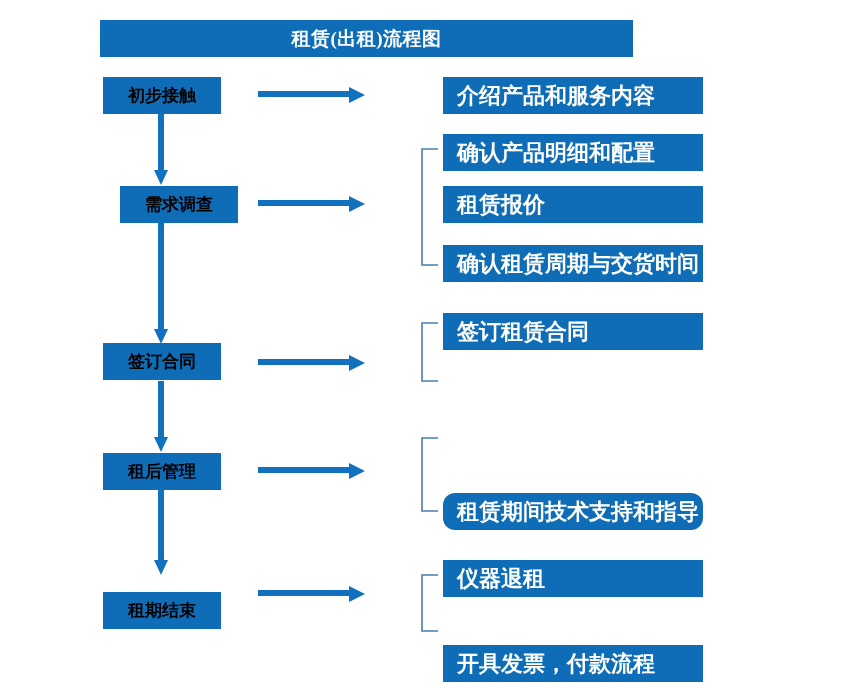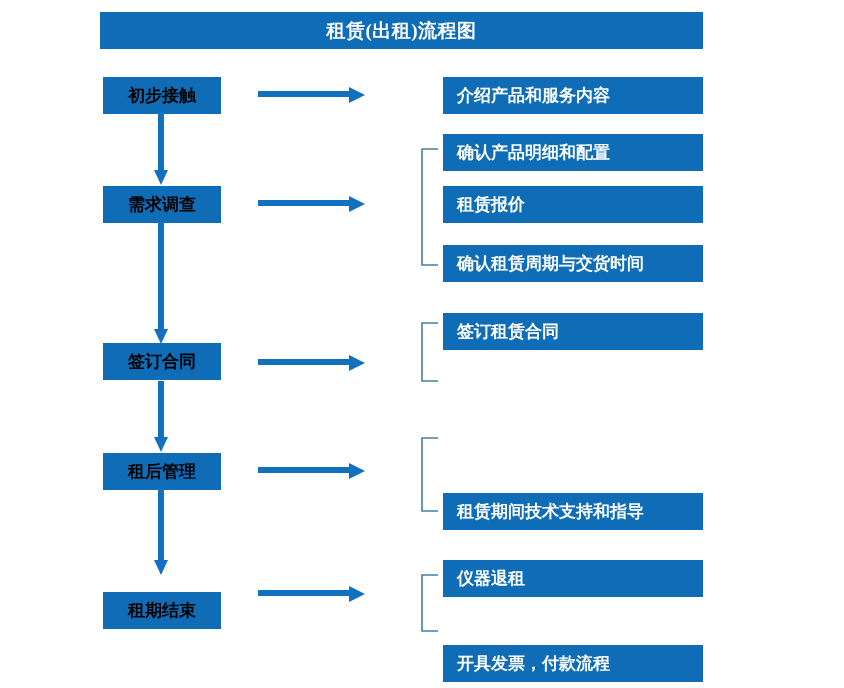--- a/index.html
+++ b/index.html
@@ -14,22 +14,22 @@
   #canvas {
     position: relative;
     width: 844px;
     height: 688px;
     background: #ffffff;
     overflow: hidden;
   }
   .title-bar {
     position: absolute;
     left: 100px;
-    top: 12px;
-    width: 603px;
+    top: 20px;
+    width: 533px;
     height: 37px;
     background: #0E6DB6;
     color: #ffffff;
     display: flex;
     align-items: center;
     justify-content: center;
     font-size: 19px;
     font-weight: bold;
     letter-spacing: 0.5px;
   }
@@ -48,21 +48,21 @@
   }
   .detail-box {
     position: absolute;
     left: 443px;
     width: 260px;
     height: 37px;
     background: #0E6DB6;
     color: #ffffff;
     display: flex;
     align-items: center;
-    font-size: 17px;
+    font-size: 22px;
     font-weight: bold;
     padding-left: 14px;
     box-sizing: border-box;
     white-space: nowrap;
   }
   .v-arrow {
     position: absolute;
     width: 22px;
   }
   .h-arrow {
@@ -77,21 +77,21 @@
   svg { display: block; overflow: visible; }
 </style>
 </head>
 <body>
 
 <div id="canvas">
 
   <div class="title-bar">租赁(出租)流程图</div>
 
   <div class="stage-box" style="top:77px;">初步接触</div>
-  <div class="stage-box" style="top:186px;">需求调查</div>
+  <div class="stage-box" style="top:186px;margin-left:17px;">需求调查</div>
   <div class="stage-box" style="top:343px;">签订合同</div>
   <div class="stage-box" style="top:453px;">租后管理</div>
   <div class="stage-box" style="top:576px;margin-top:16px;">租期结束</div>
 
   <div class="v-arrow" style="left:150px; top:113px; height:73px;">
     <svg width="22" height="73" viewBox="0 0 22 73">
       <rect x="8" y="0" width="6" height="60" fill="#1271BE"></rect>
       <polygon points="4,57 18,57 11,72" fill="#1271BE"></polygon>
     </svg>
   </div>
@@ -164,17 +164,17 @@
     <svg width="22" height="58" viewBox="0 0 22 58">
       <path d="M20 1 L4 1 L4 57 L20 57" fill="none" stroke="#4A7EA8" stroke-width="1.6"></path>
     </svg>
   </div>
 
   <div class="detail-box" style="top:77px;">介绍产品和服务内容</div>
   <div class="detail-box" style="top:134px;">确认产品明细和配置</div>
   <div class="detail-box" style="top:186px;">租赁报价</div>
   <div class="detail-box" style="top:245px;">确认租赁周期与交货时间</div>
   <div class="detail-box" style="top:313px;">签订租赁合同</div>
-  <div class="detail-box" style="top:493px;">租赁期间技术支持和指导</div>
+  <div class="detail-box" style="top:493px;border-radius:12px;">租赁期间技术支持和指导</div>
   <div class="detail-box" style="top:560px;">仪器退租</div>
   <div class="detail-box" style="top:645px;">开具发票，付款流程</div>
 
 </div>
 
 </body></html>

